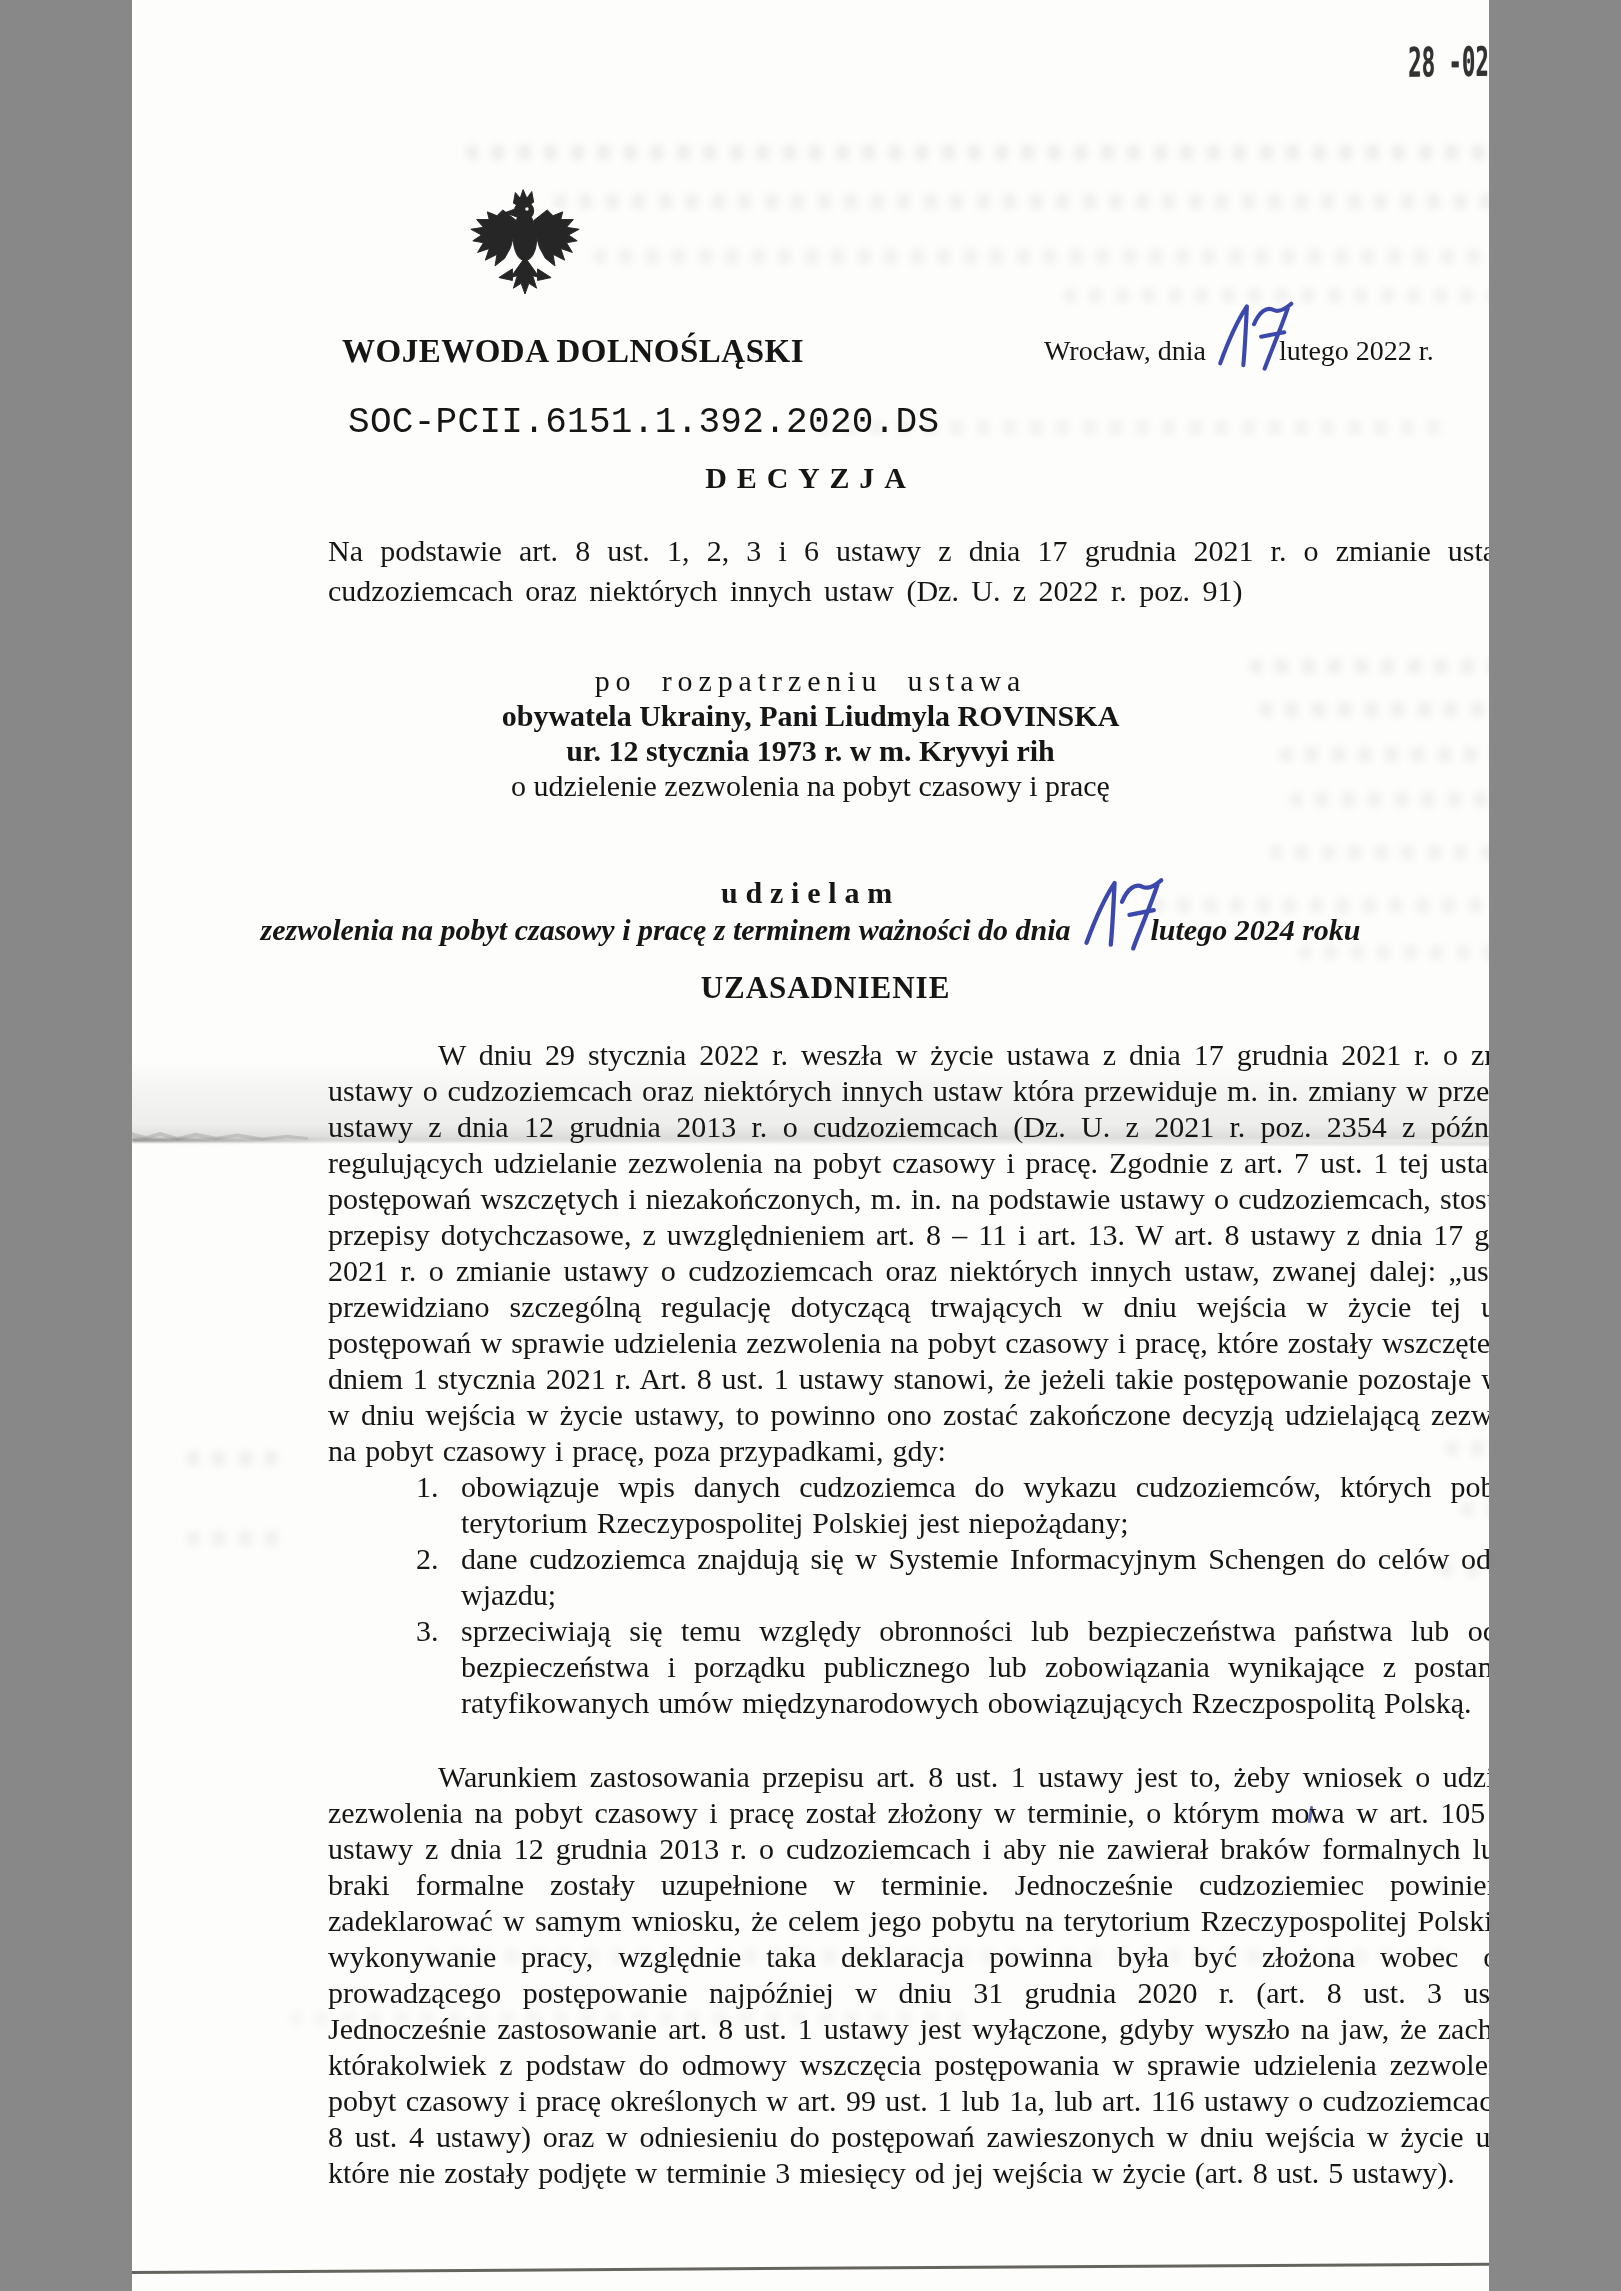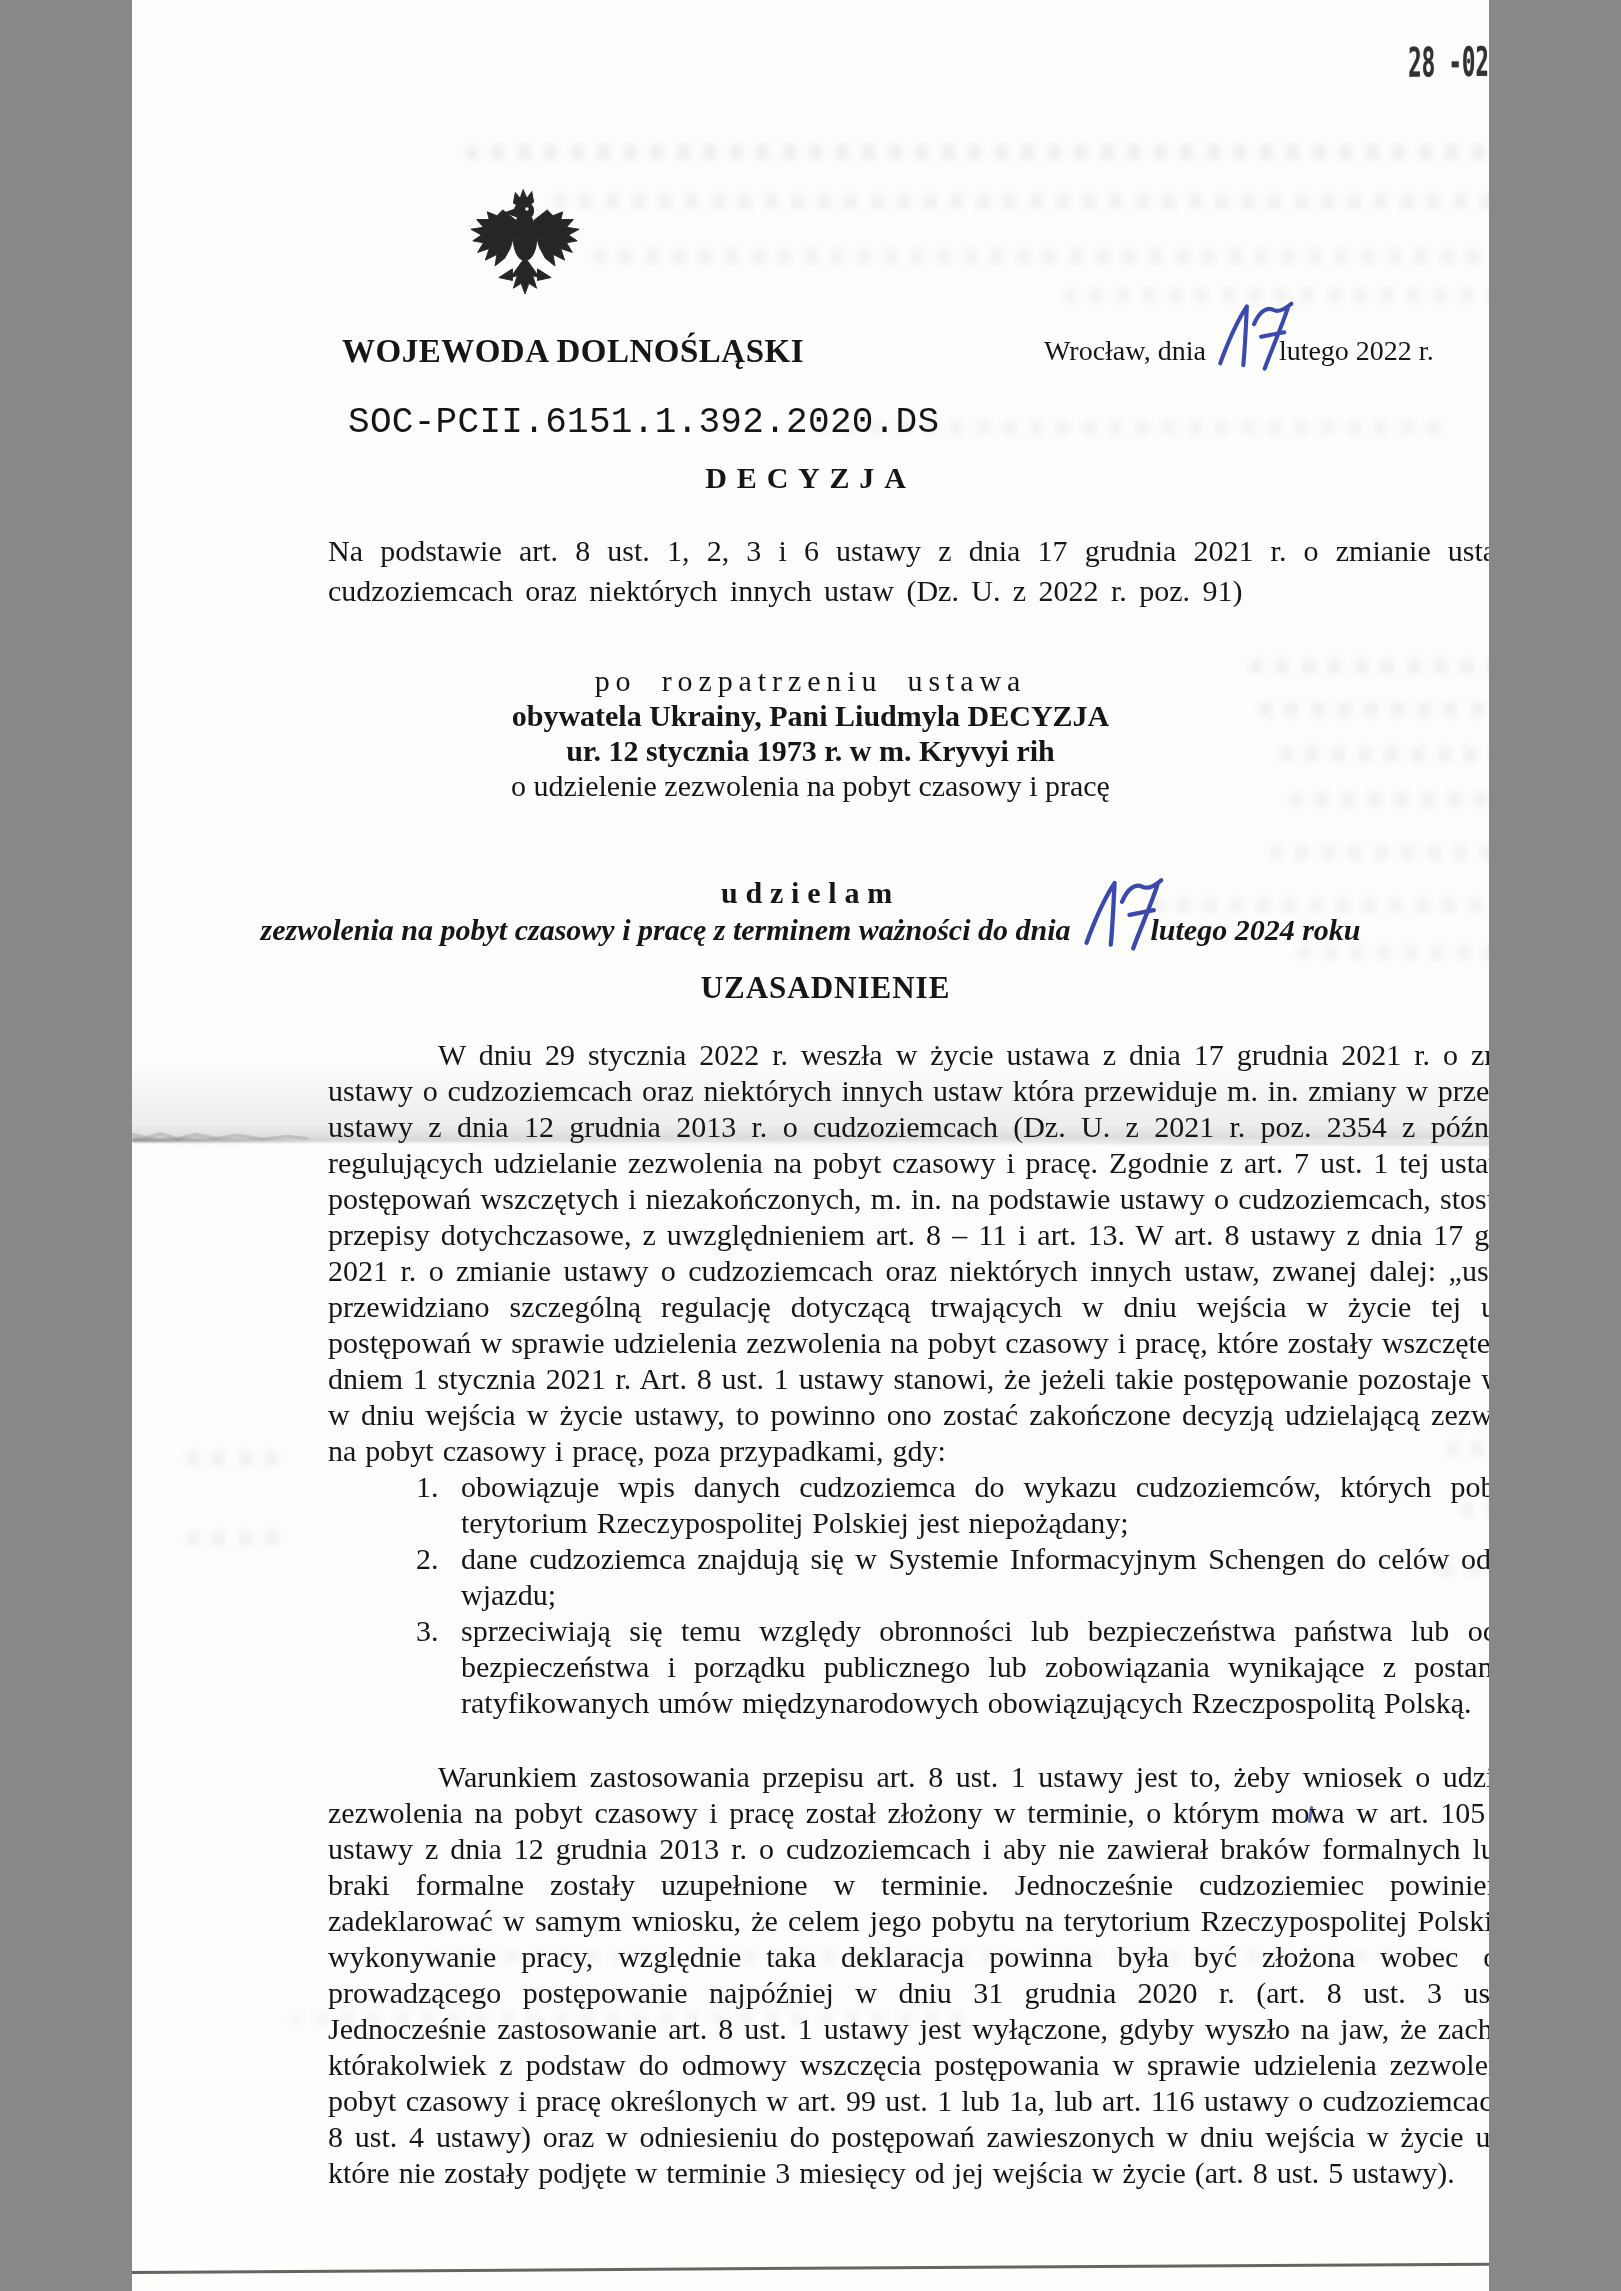--- a/index.html
+++ b/index.html
@@ -173,21 +173,21 @@
   </div>
 
   <div class="case-number">SOC-PCII.6151.1.392.2020.DS</div>
 
   <div class="title">DECYZJA</div>
 
   <div class="legal-basis">Na podstawie art. 8 ust. 1, 2, 3 i 6 ustawy z dnia 17 grudnia 2021 r. o zmianie ustawy o cudzoziemcach oraz niektórych innych ustaw (Dz. U. z 2022 r. poz. 91)</div>
 
   <div class="app-block">
     <div class="spaced">po rozpatrzeniu ustawa</div>
-    <div class="bold">obywatela Ukrainy, Pani Liudmyla DECYZJA</div>
+    <div class="bold">obywatela Ukrainy, Pani Liudmyla ROVINSKA</div>
     <div class="bold">ur. 12 stycznia 1973 r. w m. Kryvyi rih</div>
     <div>o udzielenie zezwolenia na pobyt czasowy i pracę</div>
   </div>
 
   <div class="decision-block">
     <div class="decision-verb">udzielam</div>
     <div class="grant-line">
       <span>zezwolenia na pobyt czasowy i pracę z terminem ważności do dnia</span>
       <span class="hw" style="width:65px" aria-label="17">
         <svg width="96" height="84" viewBox="0 0 100 90">

